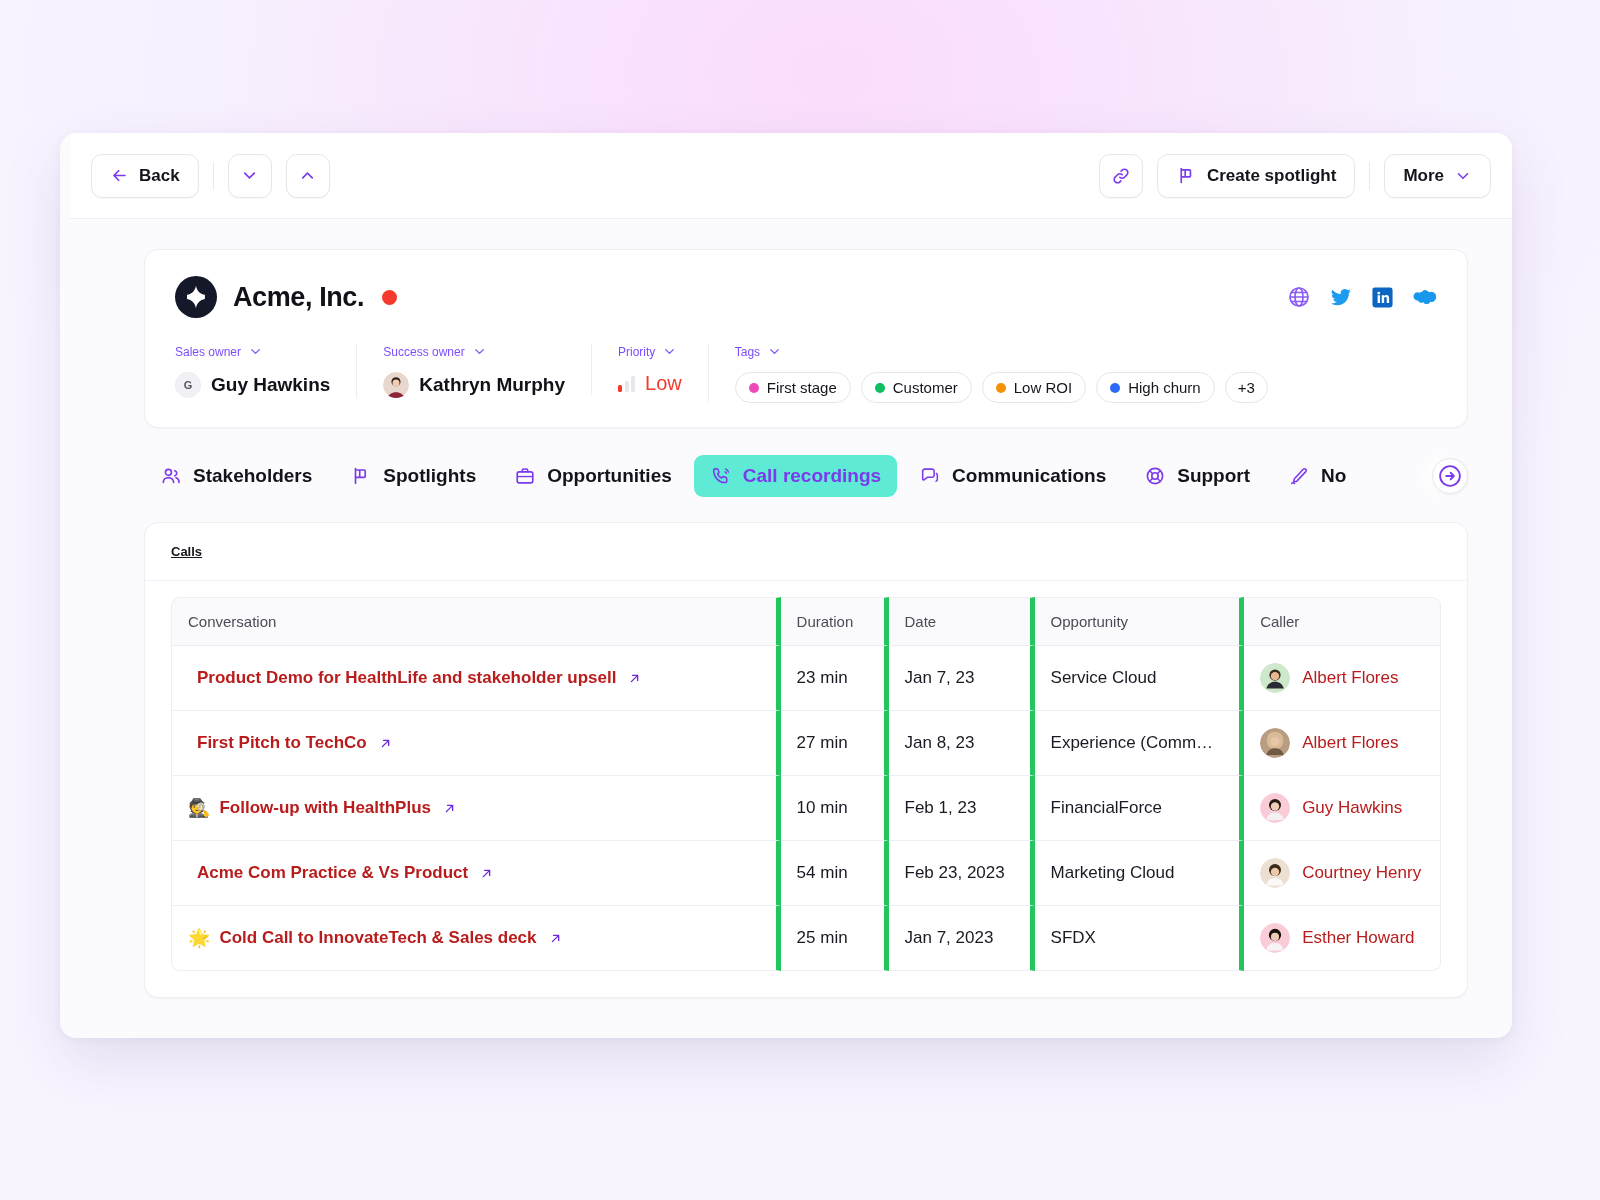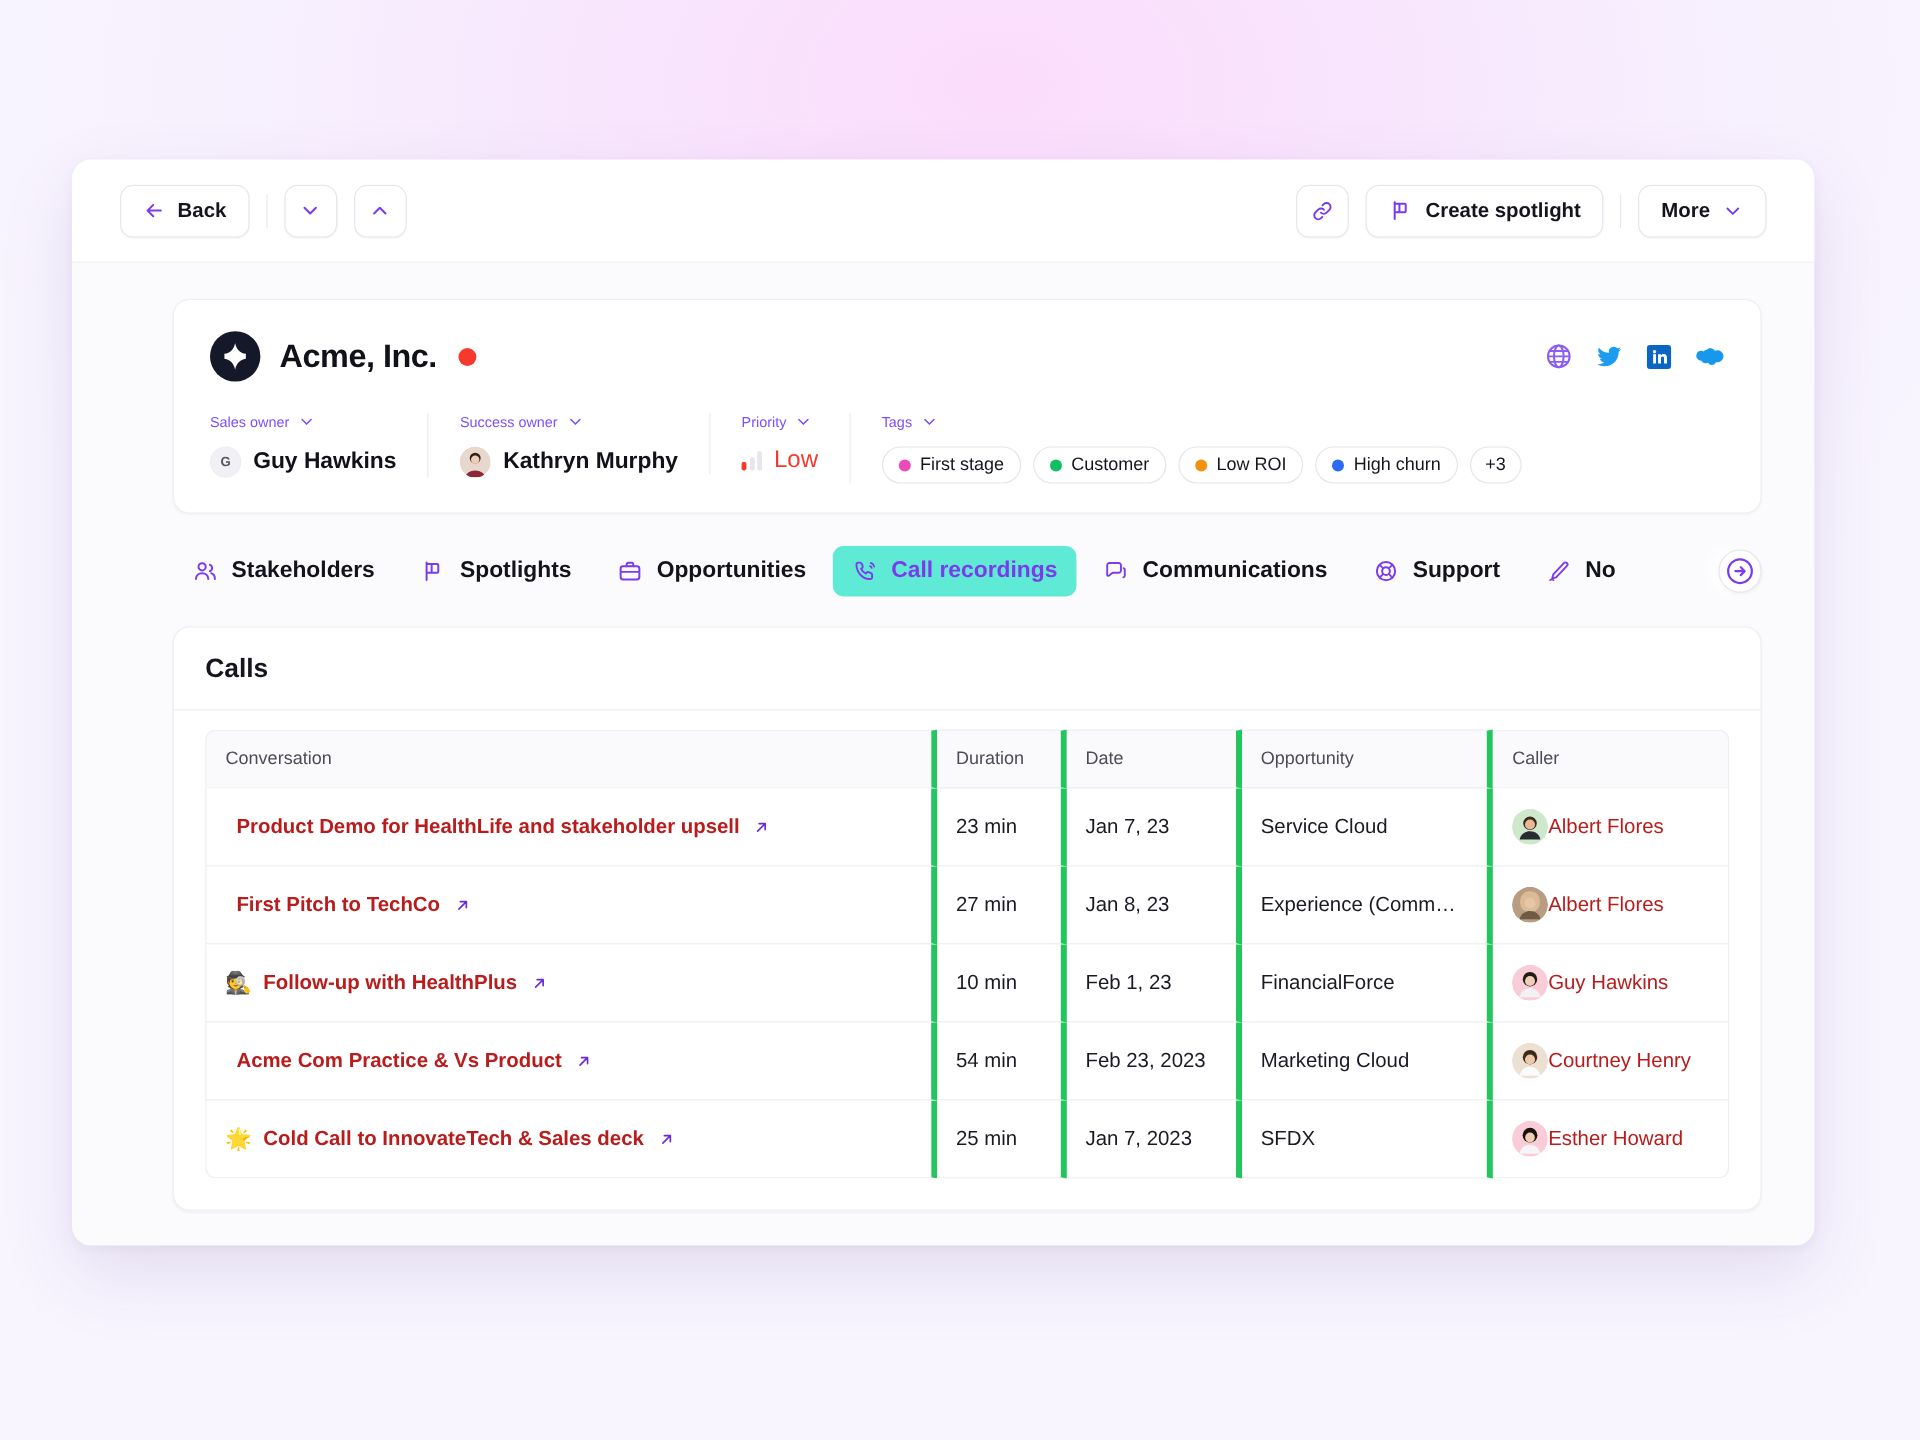--- a/index.html
+++ b/index.html
@@ -24,21 +24,22 @@
     overflow: hidden;
   }
 
   
   .toolbar {
     height: 86px;
     background: #ffffff;
     border-bottom: 1px solid #efeff4;
     display: flex;
     align-items: center;
-    padding: 0 40px;
+    padding: 0 21px;
+    margin-left: 10px;
   }
   .tb-left { display: flex; align-items: center; gap: 14px; }
   .tb-right { margin-left: auto; display: flex; align-items: center; gap: 14px; }
 
   .btn {
     border: 1px solid #e6e6ee;
     background: #fff;
     border-radius: 11px;
     height: 44px;
     display: inline-flex;
@@ -135,42 +136,42 @@
   
   .calls-card {
     margin-top: 20px;
     background: #fff;
     border: 1px solid #eeeef4;
     border-radius: 14px;
     box-shadow: 0 1px 2px rgba(30,20,70,.035);
     overflow: hidden;
   }
   .calls-head { padding: 21px 26px; border-bottom: 1px solid #efeff5; }
-  .calls-title { font-size: 22px; font-weight: 700; color: #15151e; }
+  .calls-title { font-size: 13px; font-weight: 700; color: #15151e; text-decoration: underline; }
   .table-box { padding: 16px 26px 26px; }
   table { width: 100%; border-collapse: separate; border-spacing: 0; table-layout: fixed; }
   th, td { text-align: left; border-bottom: 1px solid #edeef3; border-right: 5px solid #22c55e; }
   th:last-child, td:last-child { border-right: none; }
   thead th {
     background: #fafafc; color: #4c4c58; font-size: 15px; font-weight: 400;
     padding: 15px 16px; border-top: 1px solid #edeef3;
   }
   thead th:first-child { border-left: 1px solid #edeef3; border-top-left-radius: 9px; }
   thead th:last-child { border-right: 1px solid #edeef3; border-top-right-radius: 9px; }
   tbody td { padding: 17px 16px; font-size: 17px; color: #b91c1c; border-left: none; }
   tbody td:first-child { border-left: 1px solid #edeef3; font-weight: 700; }
   tbody td:last-child { border-right: 1px solid #edeef3; }
   tbody tr:last-child td:first-child { border-bottom-left-radius: 9px; }
   tbody tr:last-child td:last-child { border-bottom-right-radius: 9px; }
   .conv { display: flex; align-items: center; gap: 9px; }
   .conv .emoji { font-size: 18px; }
   .conv .txt { font-weight: 700; }
   .ext { flex: 0 0 auto; margin-left: 2px; }
   .cell-mid { font-weight: 400; color: #1a1a24; }
-  .caller { display: flex; align-items: center; font-weight: 400; }
+  .caller { display: flex; align-items: center; gap: 12px; font-weight: 400; }
   .face { width: 30px; height: 30px; border-radius: 50%; flex: 0 0 auto; overflow: hidden; position: relative; }
 
   
   col.c-conv { width: 48%; }
   col.c-dur  { width: 8.5%; }
   col.c-date { width: 11.5%; }
   col.c-opp  { width: 16.5%; }
   col.c-call { width: 15.5%; }
   .trunc { overflow: hidden; text-overflow: ellipsis; white-space: nowrap; }
 </style>

